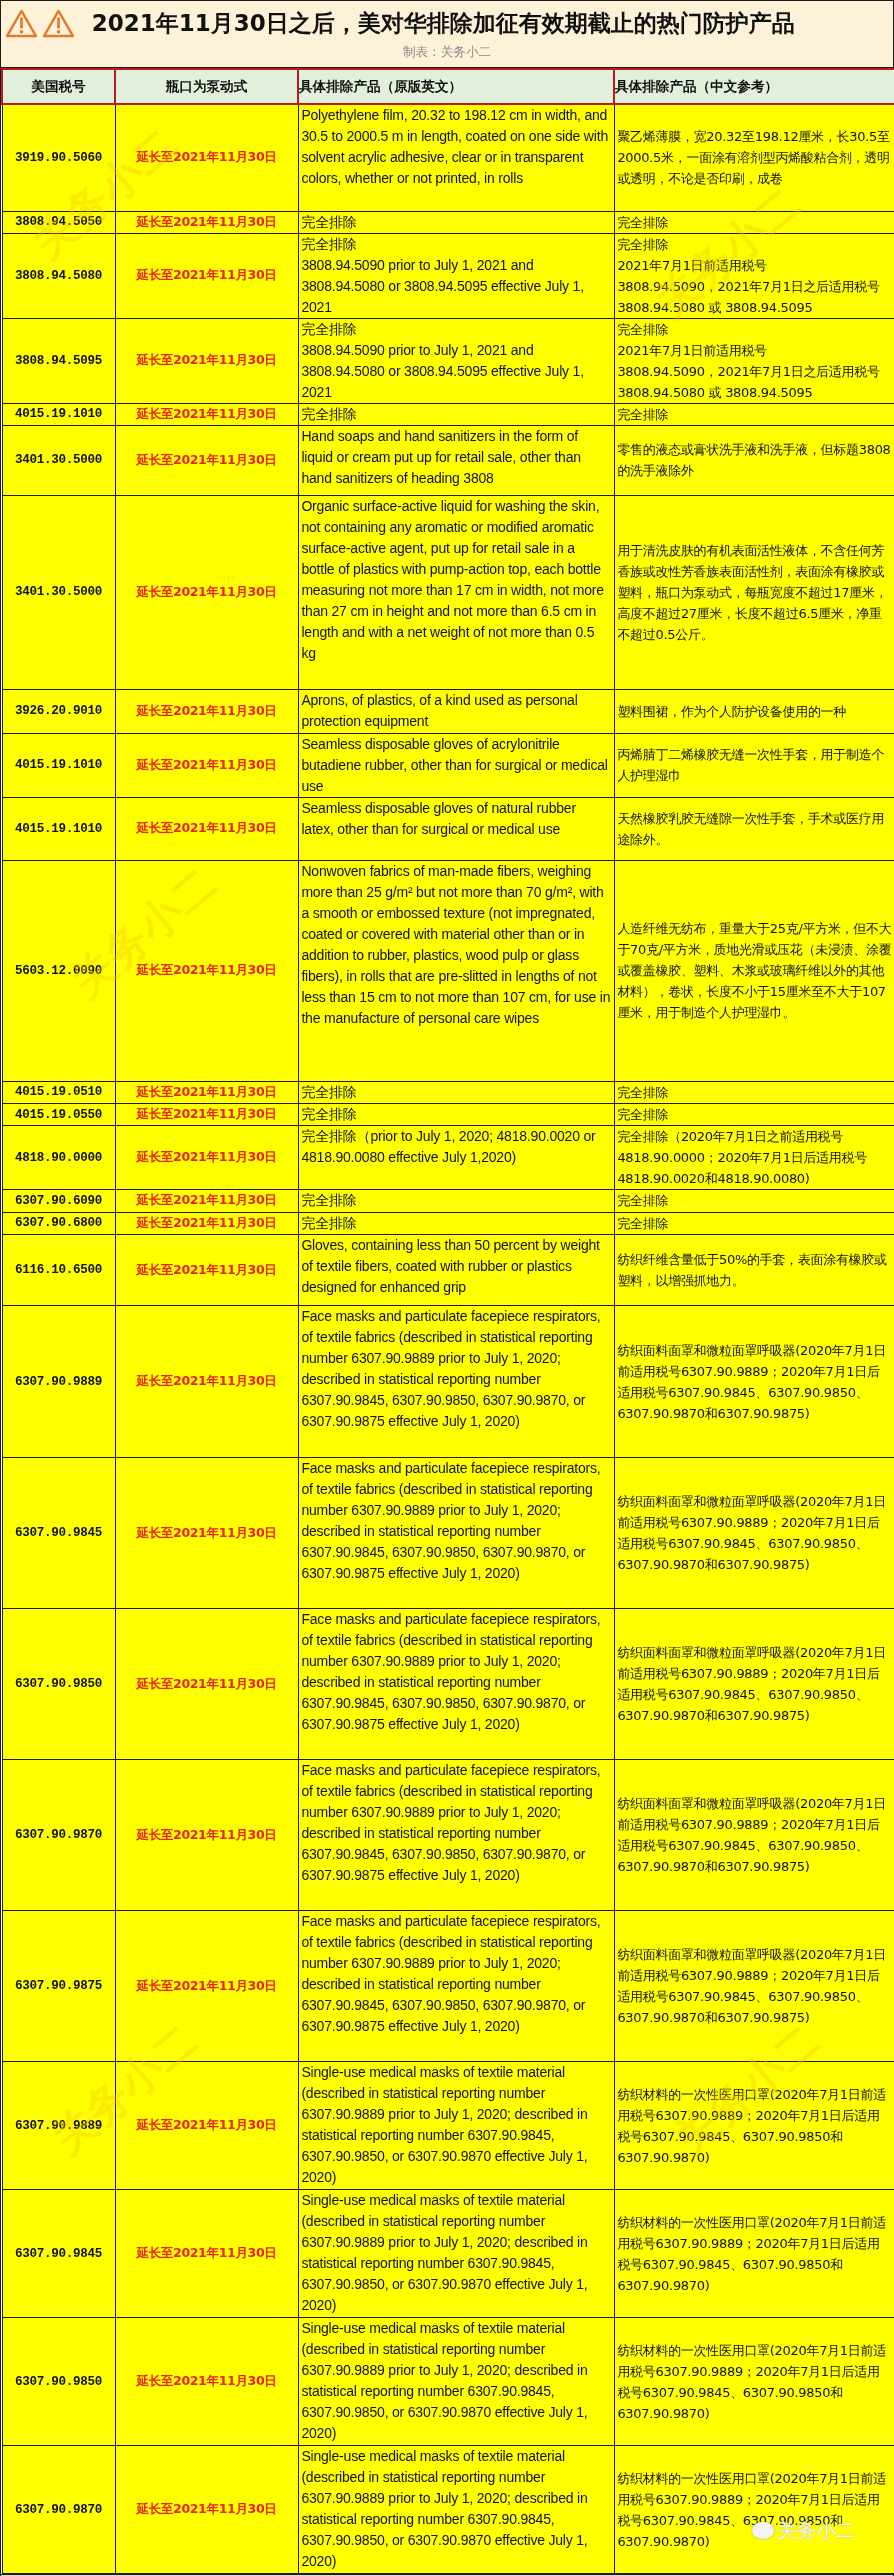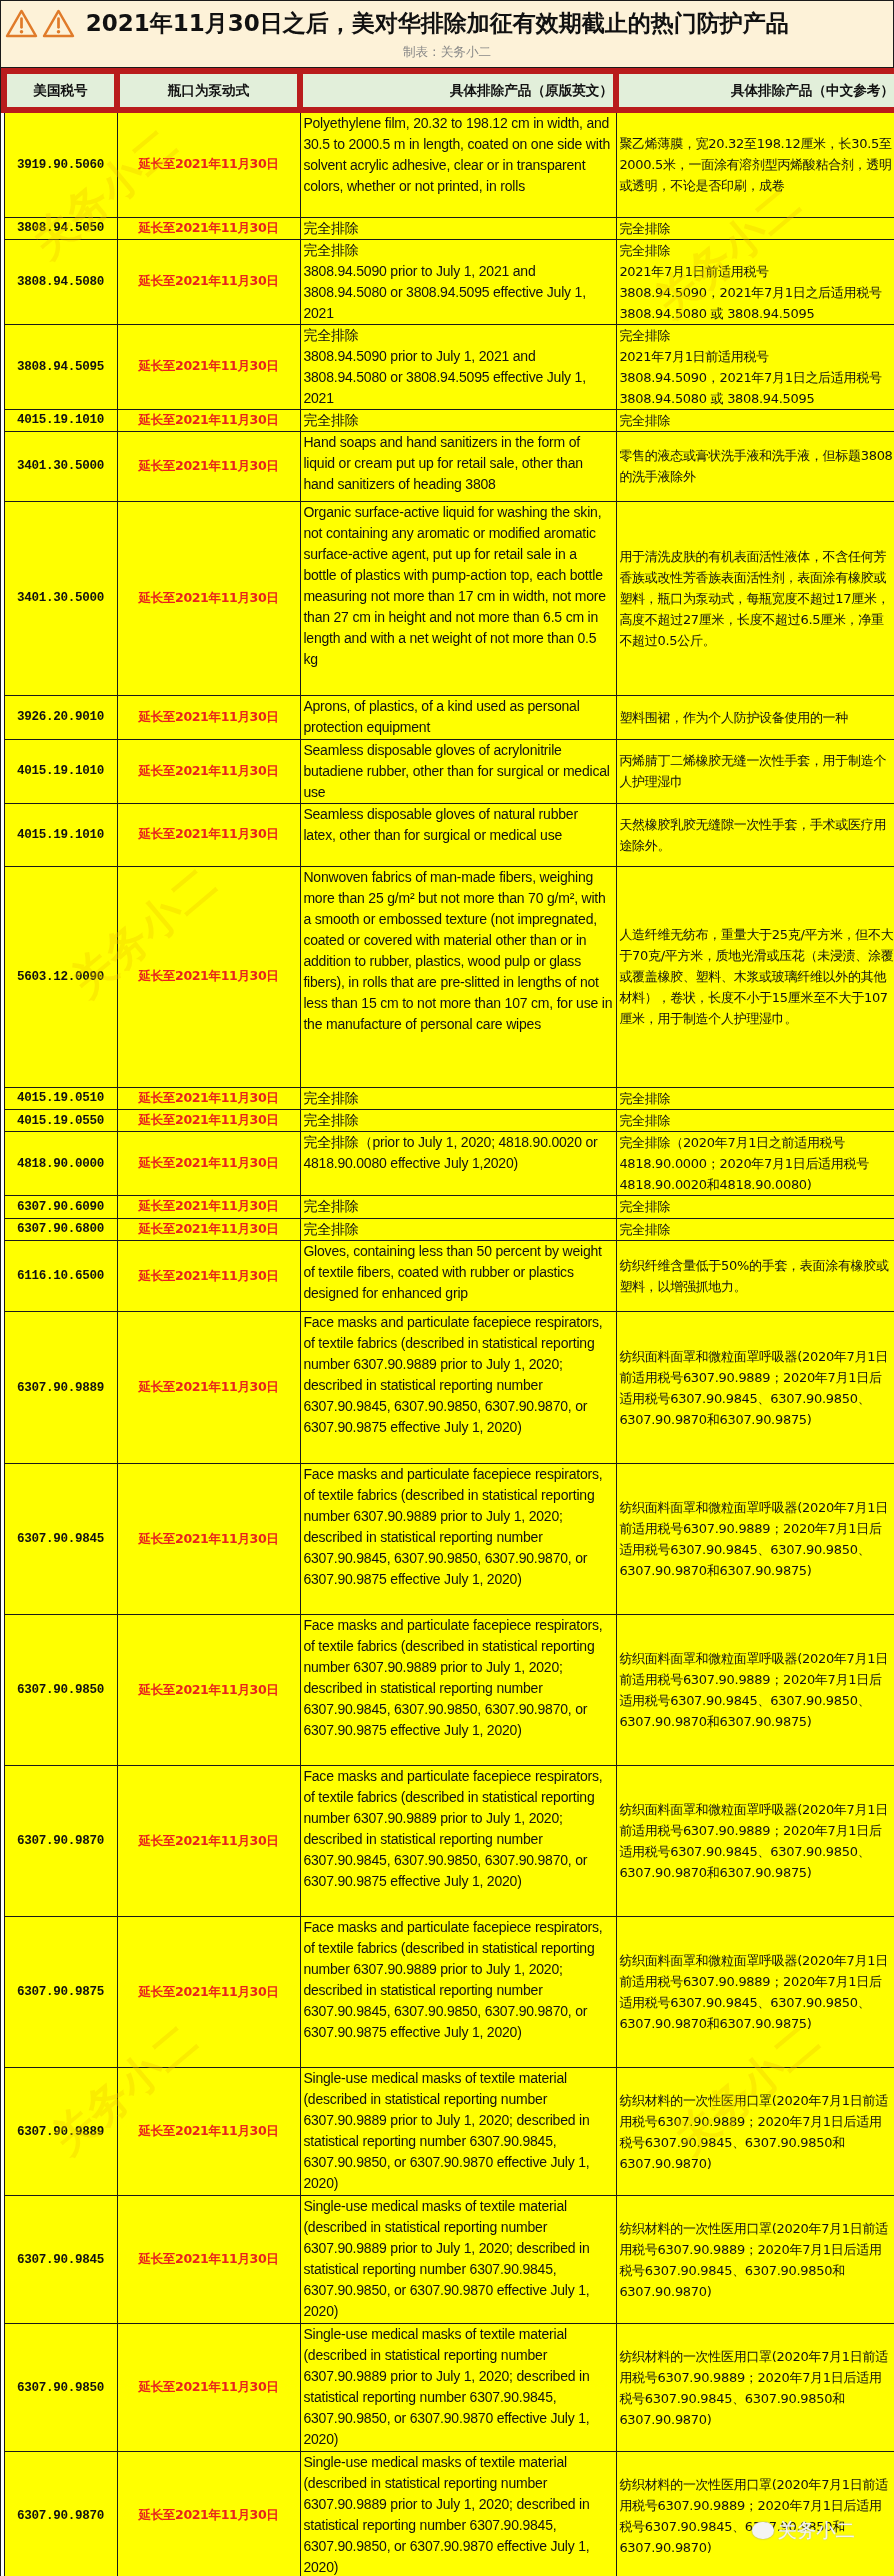--- a/index.html
+++ b/index.html
@@ -1,26 +1,26 @@
 <!DOCTYPE html>
 <html><head>
 <meta charset="utf-8">
 <style>
   html, body { margin:0; padding:0; }
   body { width:894px; height:2576px; background:#ffffff; font-family:"DejaVu Sans", "Liberation Sans", sans-serif; overflow:hidden; position:relative; }
   .sheet { position:absolute; left:0; top:0; width:892px; border:1px solid #1a1a1a; }
   .title-band { background:#fdf2d8; height:66px; border-bottom:1px solid #1a1a1a; position:relative; }
   .title-row { position:absolute; left:0; top:3.9px; height:37px; display:flex; align-items:center; }
   .warn { width:33px; height:29px; margin-left:3.9px; }
-  .title-text { font-size:23px; font-weight:bold; color:#111; margin-left:11px; letter-spacing:0px; white-space:nowrap; }
+  .title-text { font-size:23px; font-weight:bold; color:#111; margin-left:17px; letter-spacing:0px; white-space:nowrap; }
   .maker { position:absolute; left:0; right:0; top:43px; text-align:center; font-size:12.6px; color:#888; }
   table { border-collapse:collapse; width:892px; table-layout:fixed; }
   col.c1 { width:113px; } col.c2 { width:183px; } col.c3 { width:316px; } col.c4 { width:281px; }
-  th { background:#e2efda; height:33px; font-size:13.6px; font-weight:bold; color:#111; border:6px solid #b91c1c; padding:0 0; }
-  th.center { text-align:center; } th.left { text-align:right; }
+  th { background:#e2efda; height:33px; font-size:13.6px; font-weight:bold; color:#111; border:2px solid #b91c1c; padding:0 0; }
+  th.center { text-align:center; } th.left { text-align:left; }
   td { background:#ffff00; border:1px solid #1a1a1a; vertical-align:middle; padding:0 2.9px; color:#111; }
   td.code { text-align:center; font-weight:bold; font-size:12.6px; font-family:Liberation Mono, monospace; letter-spacing:-0.3px; }
   td.valid { text-align:center; font-weight:bold; font-size:12.6px; color:#e8231d; white-space:nowrap; letter-spacing:-0.4px; }
   td.en { font-family:"Liberation Sans", sans-serif; font-size:14px; line-height:21px; vertical-align:top; padding-top:0; letter-spacing:-0.2px; }
   td.zh { font-size:13px; line-height:21px; letter-spacing:-0.3px; }
   td.en.single, td.zh.single { vertical-align:middle; }
   .footer { background:#dcdcdc; height:25px; border-top:1px solid #1a1a1a; text-align:center; font-size:13.6px; line-height:25px; color:#333; }
   .pre { white-space:pre-line; }
   .wechat-mark { position:absolute; right:39px; bottom:32px; color:#f4f4f4; font-size:19.4px; display:flex; align-items:center; gap:3.9px; text-shadow:0 0 1.9px #bbb; }
   .wechat-mark .bubble { width:21.4px; height:17.5px; border-radius:50%; background:#f4f4f4; box-shadow:0 0 1.9px #999; display:inline-block; position:relative; }

